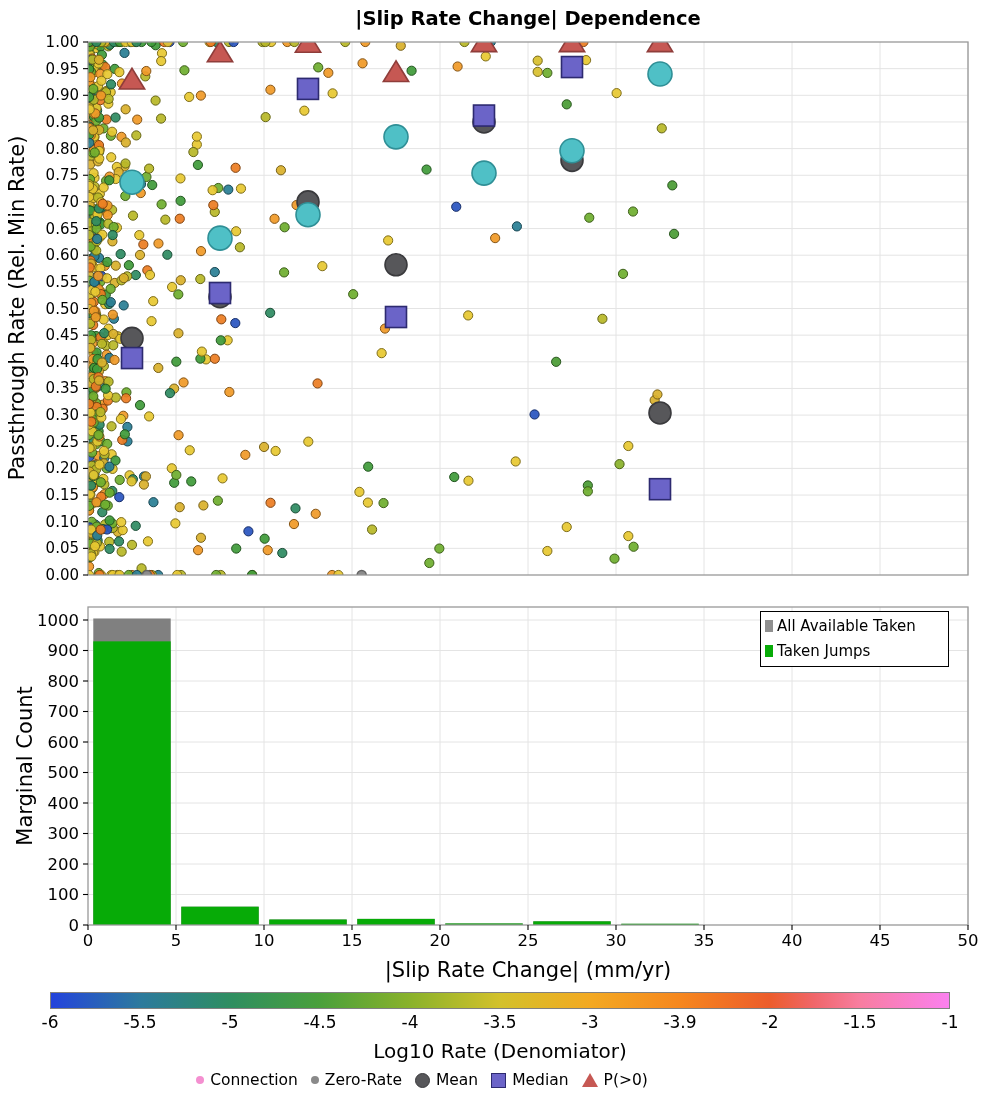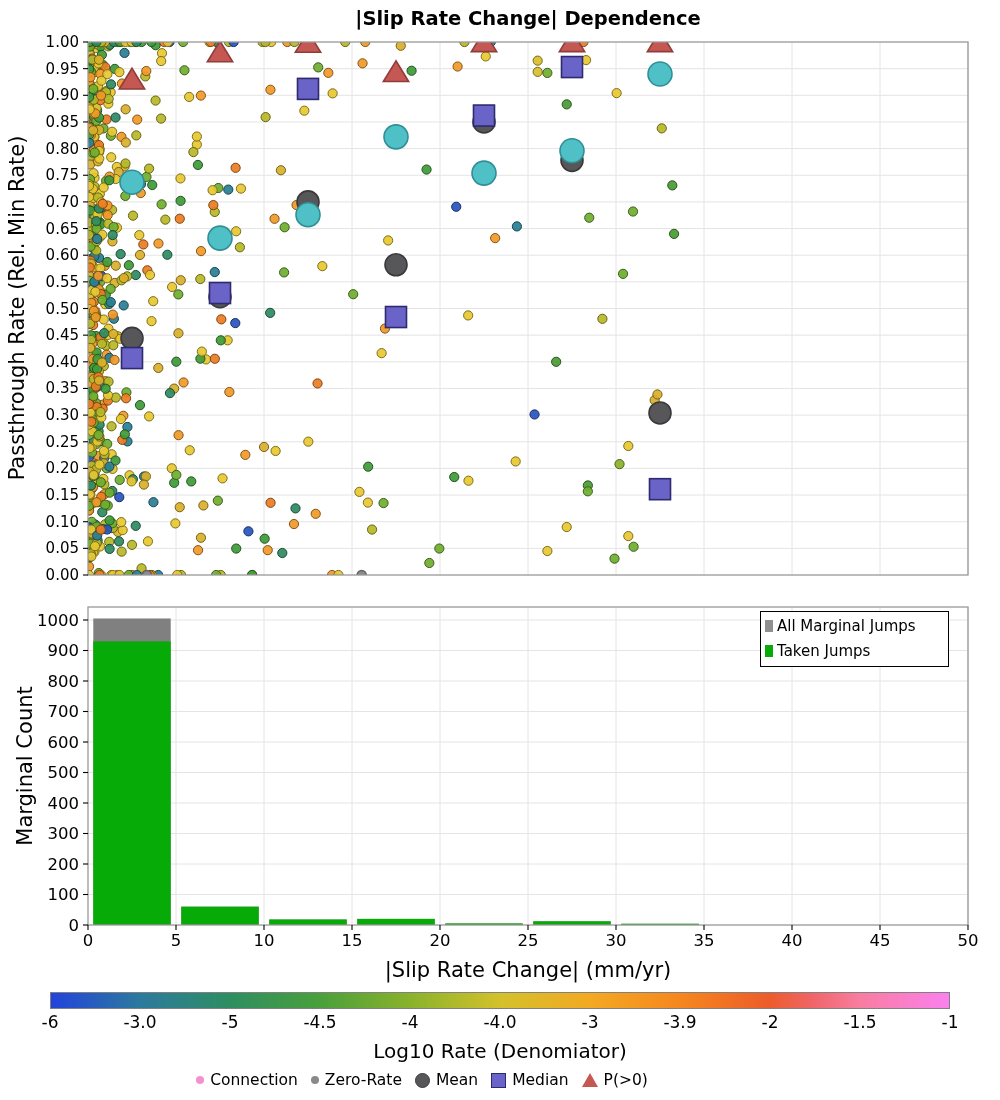--- a/index.html
+++ b/index.html
@@ -949,21 +949,21 @@
     <text class="ttl" x="528" y="25" text-anchor="middle">|Slip Rate Change| Dependence</text>
     <text class="axl" transform="translate(24,308) rotate(-90)" text-anchor="middle">Passthrough Rate (Rel. Min Rate)</text>
     <text class="axl" transform="translate(32,766) rotate(-90)" text-anchor="middle">Marginal Count</text>
     <text class="axl" x="528" y="977" text-anchor="middle">|Slip Rate Change| (mm/yr)</text>
     <text class="cbl" x="500" y="1058" text-anchor="middle">Log10 Rate (Denomiator)</text>
   </svg>
 
   <div class="hlegend">
     <div class="hl-row">
       <span class="swatch" id="sw0" style="background: rgb(144, 144, 144);"></span>
-      <span>All Marginal Jumps</span>
+      <span>All Available Taken</span>
     </div>
     <div class="hl-row">
       <span class="swatch" id="sw1" style="background: rgb(7, 171, 7);"></span>
       <span>Taken Jumps</span>
     </div>
   </div>
 
   <div id="cbar" style="background-image: linear-gradient(90deg, rgb(35, 67, 220) 0%, rgb(44, 122, 157) 10%, rgb(46, 142, 97) 20%, rgb(74, 160, 59) 30%, rgb(138, 178, 43) 40%, rgb(211, 193, 43) 50%, rgb(243, 169, 34) 60%, rgb(246, 135, 30) 70%, rgb(236, 92, 43) 80%, rgb(240, 102, 106) 85%, rgb(248, 125, 159) 90%, rgb(251, 128, 239) 100%);"></div>
   <div id="cbticks"></div>
 
@@ -984,23 +984,23 @@
       <span class="lm" id="lm3" style="width: 13px; height: 13px; background: rgb(107, 100, 200); border: 1.5px solid rgb(45, 42, 112); box-sizing: content-box;"></span>
       <span>Median</span>
     </div>
     <div class="bl-item">
       <span class="lm" id="lm4" style="width: 0px; height: 0px; border-left: 8px solid transparent; border-right: 8px solid transparent; border-bottom: 14px solid rgb(198, 88, 83);"></span>
       <span>P(&gt;0)</span>
     </div>
   </div>
 
 <span class="cbtick" style="left: 50px;">-6</span>
-    <span class="cbtick" style="left: 140px;">-3.0</span>
+    <span class="cbtick" style="left: 140px;">-5.5</span>
     <span class="cbtick" style="left: 230px;">-5</span>
     <span class="cbtick" style="left: 320px;">-4.5</span>
     <span class="cbtick" style="left: 410px;">-4</span>
-    <span class="cbtick" style="left: 500px;">-4.0</span>
+    <span class="cbtick" style="left: 500px;">-3.5</span>
     <span class="cbtick" style="left: 590px;">-3</span>
     <span class="cbtick" style="left: 680px;">-3.9</span>
     <span class="cbtick" style="left: 770px;">-2</span>
     <span class="cbtick" style="left: 860px;">-1.5</span>
     <span class="cbtick" style="left: 950px;">-1</span>
   </div>
 
 </body></html>

